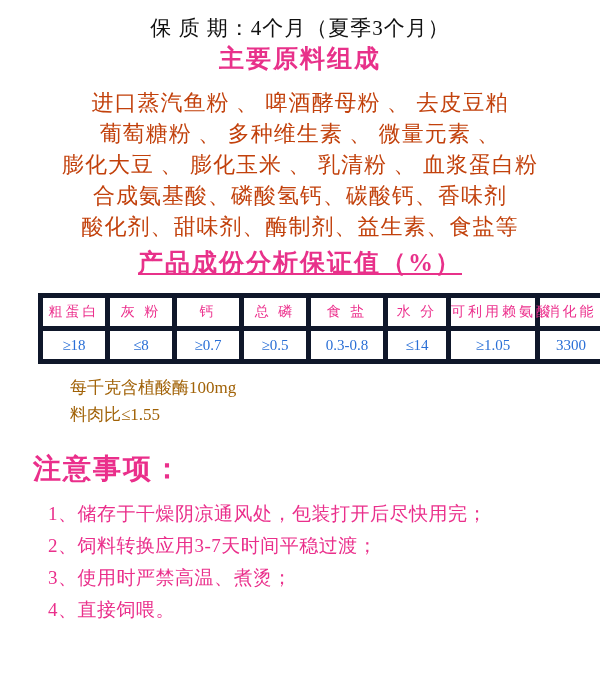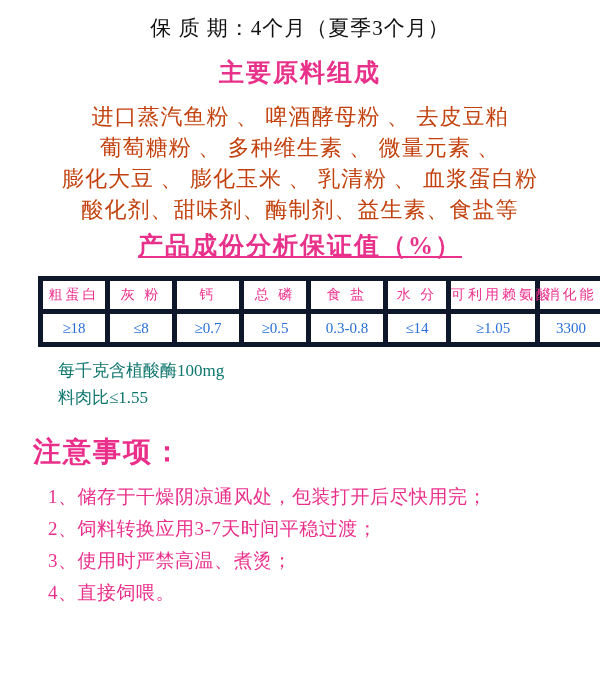--- a/index.html
+++ b/index.html
@@ -32,21 +32,21 @@
 
   
   .heading {
     text-align: center;
     color: #e8318a;
     font-weight: bold;
     letter-spacing: 2px;
   }
   .heading-ingredients {
     font-size: 25px;
-    margin-top: 14px;
+    margin-top: 0;
   }
   .heading-analysis {
     font-size: 25px;
     margin-top: 4px;
     text-decoration: underline;
   }
 
   
   .ingredients {
     margin-top: 12px;
@@ -95,23 +95,23 @@
   .c2 { width: 62px; }
   .c3 { width: 62px; }
   .c4 { width: 62px; }
   .c5 { width: 72px; }
   .c6 { width: 58px; }
   .c7 { width: 84px; }
   .c8 { width: 62px; }
 
   
   .sub-notes {
-    margin: 10px 0 0 4px;
+    margin: 10px 0 0 16px;
     padding-left: 54px;
-    color: #0f766e;
+    color: #a16207;
     font-size: 17px;
     line-height: 27px;
     font-family: "Liberation Serif", serif;
   }
 
   
   .attention-title {
     margin-top: 22px;
     padding-left: 33px;
     color: #ea2f8b;
@@ -137,20 +137,21 @@
 <div class="page">
 
   <div class="shelf-life">保 质 期：4个月（夏季3个月）</div>
 
   <div class="heading heading-ingredients">主要原料组成</div>
 
   <div class="ingredients">
     <div>进口蒸汽鱼粉 、 啤酒酵母粉 、 去皮豆粕</div>
     <div>葡萄糖粉 、 多种维生素 、 微量元素 、</div>
     <div>膨化大豆 、 膨化玉米 、 乳清粉 、 血浆蛋白粉</div>
+    <div>合成氨基酸、磷酸氢钙、碳酸钙、香味剂</div>
     <div>酸化剂、甜味剂、酶制剂、益生素、食盐等</div>
   </div>
 
   <div class="heading heading-analysis">产品成份分析保证值（%）</div>
 
   <div class="table-wrap">
     <table class="analysis">
       <tbody>
           <tr>
         <th class="c1">粗蛋白</th>

